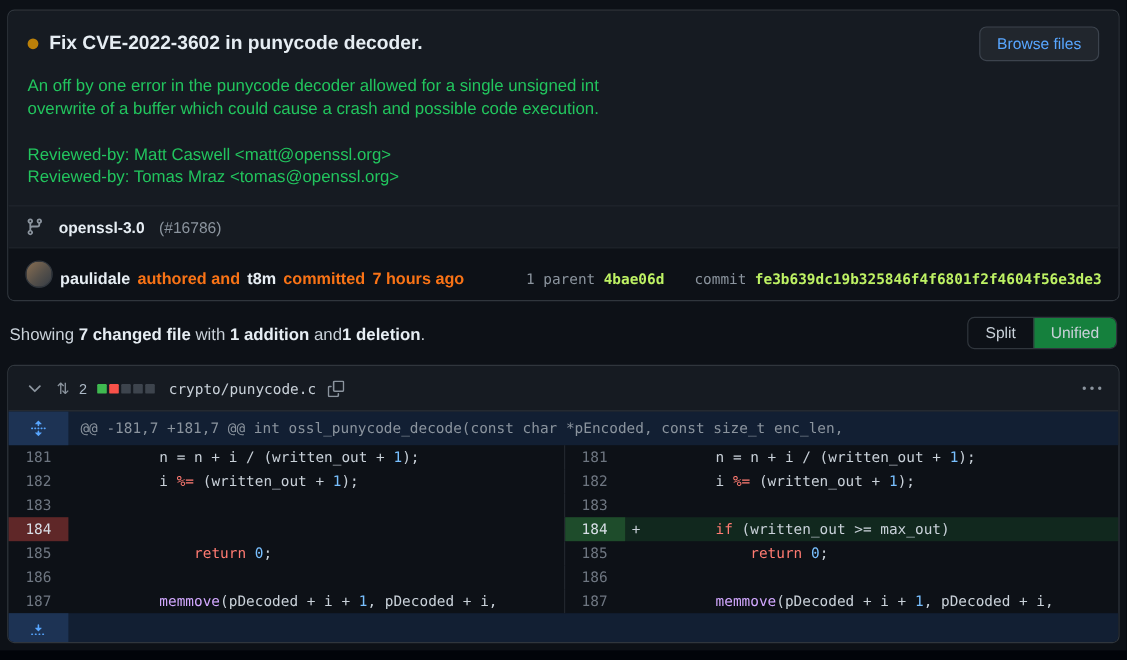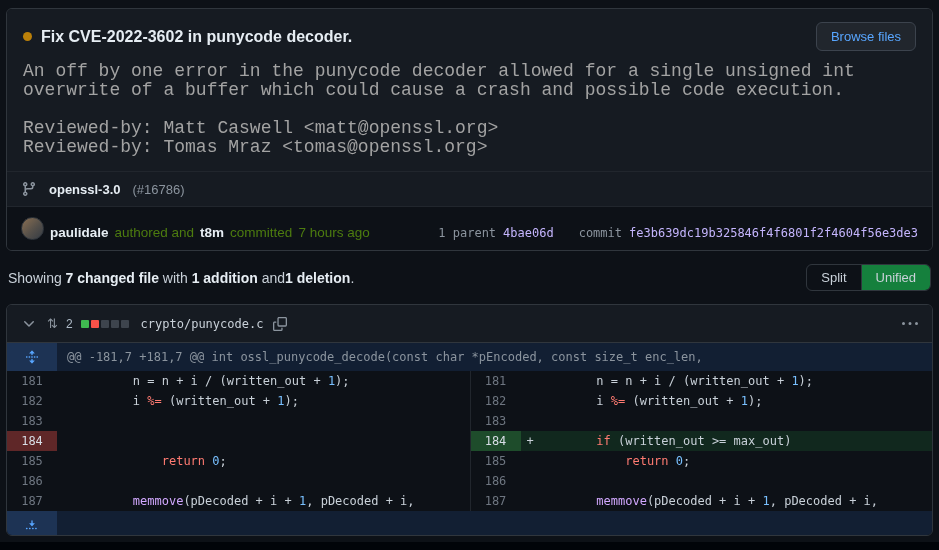--- a/index.html
+++ b/index.html
@@ -16,37 +16,37 @@
   .commit-box { border: 1px solid #30363d; border-radius: 6px; overflow: hidden; }
   .commit-head { background: #161b22; padding: 13px 16px 14px; }
   .title-row { display: flex; align-items: center; gap: 9px; }
   .dot { width: 9px; height: 9px; border-radius: 50%; background: #bb8009; flex: none; }
   .title { font-size: 16px; font-weight: 700; color: #e6edf3; margin: 0; }
   .btn-browse {
     margin-left: auto; background: #21262d; color: #58a6ff;
     border: 1px solid #3c434d; border-radius: 6px; padding: 6px 14px;
     font-size: 13px; font-weight: 500; font-family: inherit; cursor: pointer; text-align: right;
   }
-  .msg { font-family: Liberation Mono, monospace; font-size: 18px; line-height: 19px; margin-top: 11px; color: #a3a3a3; }
+  .msg { font-family: Liberation Sans, sans-serif; font-size: 14px; line-height: 19px; margin-top: 11px; color: #22c55e; }
   .msg div { min-height: 19px; white-space: pre; }
 
   .branch-row { background: #161b22; border-top: 1px solid #21262d; padding: 9px 14px; display: flex; align-items: center; gap: 12px; }
   .branch-link { font-weight: 700; color: #e6edf3; text-decoration: none; cursor: pointer; }
   .pr-ref { color: #8b949e; }
 
   .meta-row { background: #0d1117; border-top: 1px solid #21262d; padding: 10px 14px; display: flex; align-items: flex-end; gap: 6px; font-size: 13.5px; }
   .avatar { width: 23px; height: 23px; border-radius: 50%; flex: none; cursor: pointer;
     background: linear-gradient(135deg, #8a6f52 0%, #55504a 55%, #343b44 100%); border: 1px solid #30363d; }
   .user { font-weight: 700; color: #e6edf3; cursor: pointer; }
-  .meta-mid { color: #4d7c0f; }
+  .meta-mid { color: #f97316; font-weight: bold; }
   .meta-right { margin-left: auto; display: flex; align-items: center; gap: 7px;
     font-family: "DejaVu Sans Mono", "Liberation Mono", monospace; font-size: 12px; }
   .meta-label { color: #8b949e; }
   .meta-label.commit-word { margin-left: 18px; }
-  .sha { color: #c4b5fd; cursor: pointer; }
+  .sha { color: #bef264; cursor: pointer; font-weight: bold; }
 
   
   .toolbar { display: flex; align-items: center; justify-content: space-between; margin: 13px 2px; }
   .showing { font-size: 14px; color: #c9d1d9; }
   .showing b { color: #e6edf3; font-weight: 700; }
   .seg { display: flex; border: 1px solid #30363d; border-radius: 6px; overflow: hidden; }
   .seg button { background: transparent; border: none; color: #c9d1d9; padding: 5px 14px; font-size: 13px; font-family: inherit; cursor: pointer; }
   .seg button + button { border-left: 1px solid #30363d; }
   .seg button.active { background: #15803d; }
 

